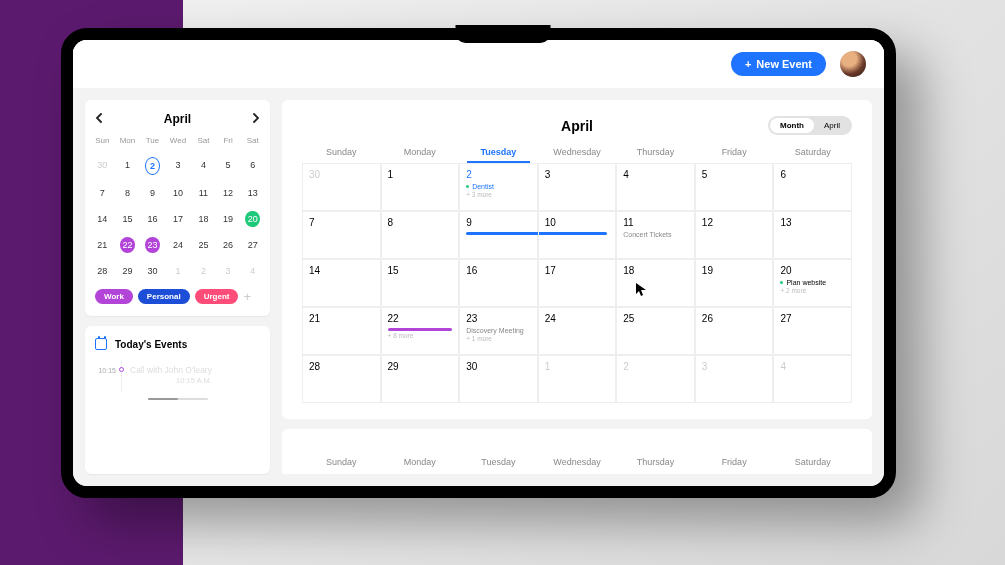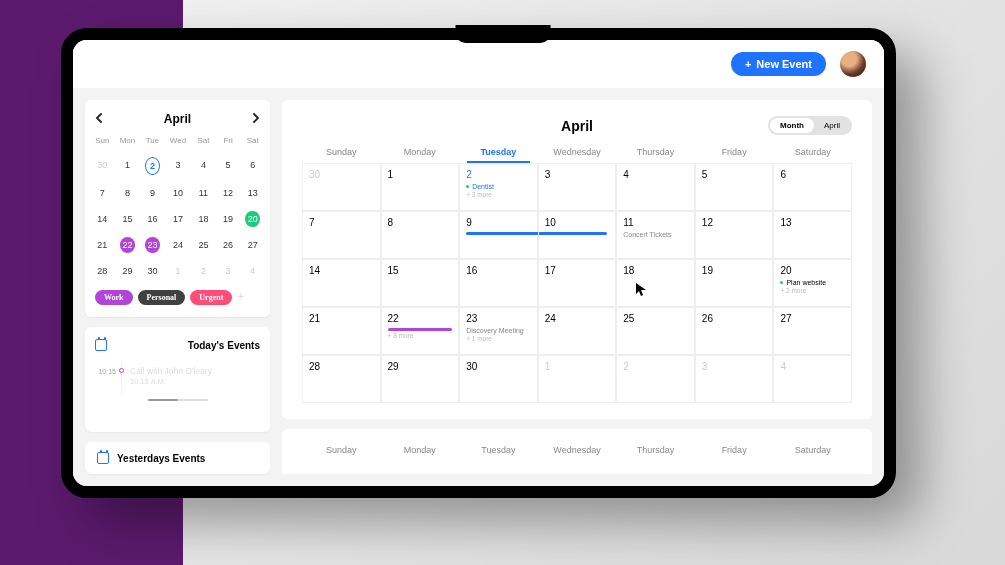--- a/index.html
+++ b/index.html
@@ -19,51 +19,51 @@
 .mini-head { display: flex; align-items: center; justify-content: space-between; margin-bottom: 8px; }
 .mini-head .nav { cursor: pointer; font-size: 12px; color: #222; }
 .mini-head .title { font-size: 12px; font-weight: 700; }
 .mc-grid { display: grid; grid-template-columns: repeat(7, 1fr); gap: 10px; text-align: center; font-size: 9px; color: #333; }
 .mc-dow { color: #999; font-size: 8px; padding: 2px 0; }
 .mc-day { padding: 3px 0; border-radius: 50%; cursor: pointer; position: relative; }
 .mc-day.dim { color: #ccc; }
 .mc-day.today { border: 1.5px solid #1e74ff; color: #1e74ff; font-weight: 700; }
 .mc-day.sel { background: #b244d8; color: #fff; }
 .mc-day.green { background: #1fc97a; color: #fff; }
-.tag-row { display: flex; gap: 5px; align-items: center; margin-top: 10px; font-family: Liberation Serif, serif; }
+.tag-row { display: flex; gap: 5px; align-items: center; margin-top: 10px; }
 .tag { font-size: 8px; font-weight: 600; color: #fff; padding: 3px 9px; border-radius: 10px; cursor: pointer; }
 .tag.work { background: #b244d8; }
-.tag.personal { background: #404040; }
+.tag.personal { background: #1d4ed8; }
 .tag.urgent { background: #ff4d7a; }
 .tag-add { color: #ccc; font-size: 13px; cursor: pointer; }
 .events-card { padding: 12px 10px; flex: 1; overflow: hidden; }
-.ev-head { display: flex; align-items: center; gap: 8px; margin-bottom: 10px; justify-content: space-between; }
+.ev-head { display: flex; align-items: center; gap: 8px; margin-bottom: 10px; }
 .ev-icon { width: 12px; height: 12px; border: 1.5px solid #1e74ff; border-radius: 2px; position: relative; }
 .ev-icon::before { content: ''; position: absolute; top: -3px; left: 2px; width: 2px; height: 3px; background: #1e74ff; border-radius: 1px; box-shadow: 6px 0 #1e74ff; }
 .ev-title { font-size: 10px; font-weight: 700; }
 .ev-item { display: flex; gap: 7px; padding: 5px 0; border-left: 1px solid #eee; margin-left: 4px; padding-left: 8px; position: relative; }
 .ev-time { font-size: 7px; color: #aaa; position: absolute; left: -28px; top: 7px; width: 22px; text-align: right; }
 .ev-dot { width: 5px; height: 5px; border-radius: 50%; flex-shrink: 0; margin-top: 2px; position: absolute; left: -3px; background: #fff; }
 .ev-dot.green { border: 1.5px solid #1fc97a; }
 .ev-dot.purple { border: 1.5px solid #b244d8; }
 .ev-body { font-size: 8.5px; line-height: 1.35; }
 .ev-sub { color: #aaa; font-size: 7.5px; }
-.ev-item.fade .ev-body, .ev-item.fade .ev-sub { color: #ddd; }
+.ev-item.fade .ev-body, .ev-item.fade .ev-sub { color: #ddd; text-align: right; }
 .ev-scroll { height: 2px; background: #ddd; border-radius: 2px; width: 60px; margin: 6px auto 0; }
 .ev-scroll::before { content: ''; display: block; width: 30px; height: 2px; background: #999; border-radius: 2px; }
 .yest-card { padding: 10px 12px; display: flex; align-items: center; gap: 8px; }
 .yest-title { font-size: 10px; font-weight: 700; }
 .main-cal { flex: 1; display: flex; flex-direction: column; gap: 10px; overflow-y: auto; }
 .cal-card { background: #fff; border-radius: 6px; padding: 16px 20px; }
 .cal-head { display: flex; align-items: center; justify-content: space-between; margin-bottom: 12px; position: relative; }
 .cal-title { font-size: 14px; font-weight: 700; position: absolute; left: 50%; transform: translateX(-50%); }
 .view-toggle { display: flex; background: #e2e2e2; border-radius: 12px; padding: 2px; font-size: 8px; }
 .vt-btn { padding: 3px 10px; border-radius: 10px; cursor: pointer; }
 .vt-btn.active { background: #fff; font-weight: 600; }
-.cal-dow { display: grid; grid-template-columns: repeat(7, 1fr); text-align: center; font-size: 9px; color: #888; padding-bottom: 6px; }
+.cal-dow { display: grid; grid-template-columns: repeat(7, 1fr); text-align: center; font-size: 9px; color: #888; padding-bottom: 6px; margin-top: 12px; }
 .cal-dow > div { position: relative; cursor: pointer; }
 .cal-dow .sel { color: #1e74ff; font-weight: 600; }
 .cal-dow .sel::after { content: ''; position: absolute; bottom: -6px; left: 10%; width: 80%; height: 2px; background: #1e74ff; }
 .cal-grid { display: grid; grid-template-columns: repeat(7, 1fr); }
 .cal-cell { border: 0.5px solid #eee; min-height: 48px; padding: 5px 6px; font-size: 10px; position: relative; cursor: pointer; }
 .cal-cell.dim { color: #ccc; }
 .cal-cell.today { color: #1e74ff; }
 .cal-evt { font-size: 7px; margin-top: 3px; display: flex; align-items: center; gap: 3px; }
 .cal-evt-dot { width: 3px; height: 3px; border-radius: 50%; }
 .cal-evt-dot.green { background: #1fc97a; }
@@ -173,24 +173,20 @@
         <div class="ev-list" id="ev-list">
               <div class="ev-item fade">
                 <span class="ev-time">10:15</span>
     <span class="ev-dot purple"></span>
     <div class="ev-body">Call with John O'leary<div class="ev-sub">10:15 A.M.</div></div>
               </div>
             </div>
         <div class="ev-scroll"></div>
       </div>
 
-      <div class="card yest-card">
-        <span class="ev-icon"></span>
-        <span class="yest-title">Yesterdays Events</span>
-      </div>
 
     </div>
 
     <div class="main-cal">
       <div class="cal-card">
         <div class="cal-head">
           <span></span>
           <span class="cal-title">April</span>
           <div class="view-toggle">
             <span class="vt-btn active">Month</span>

